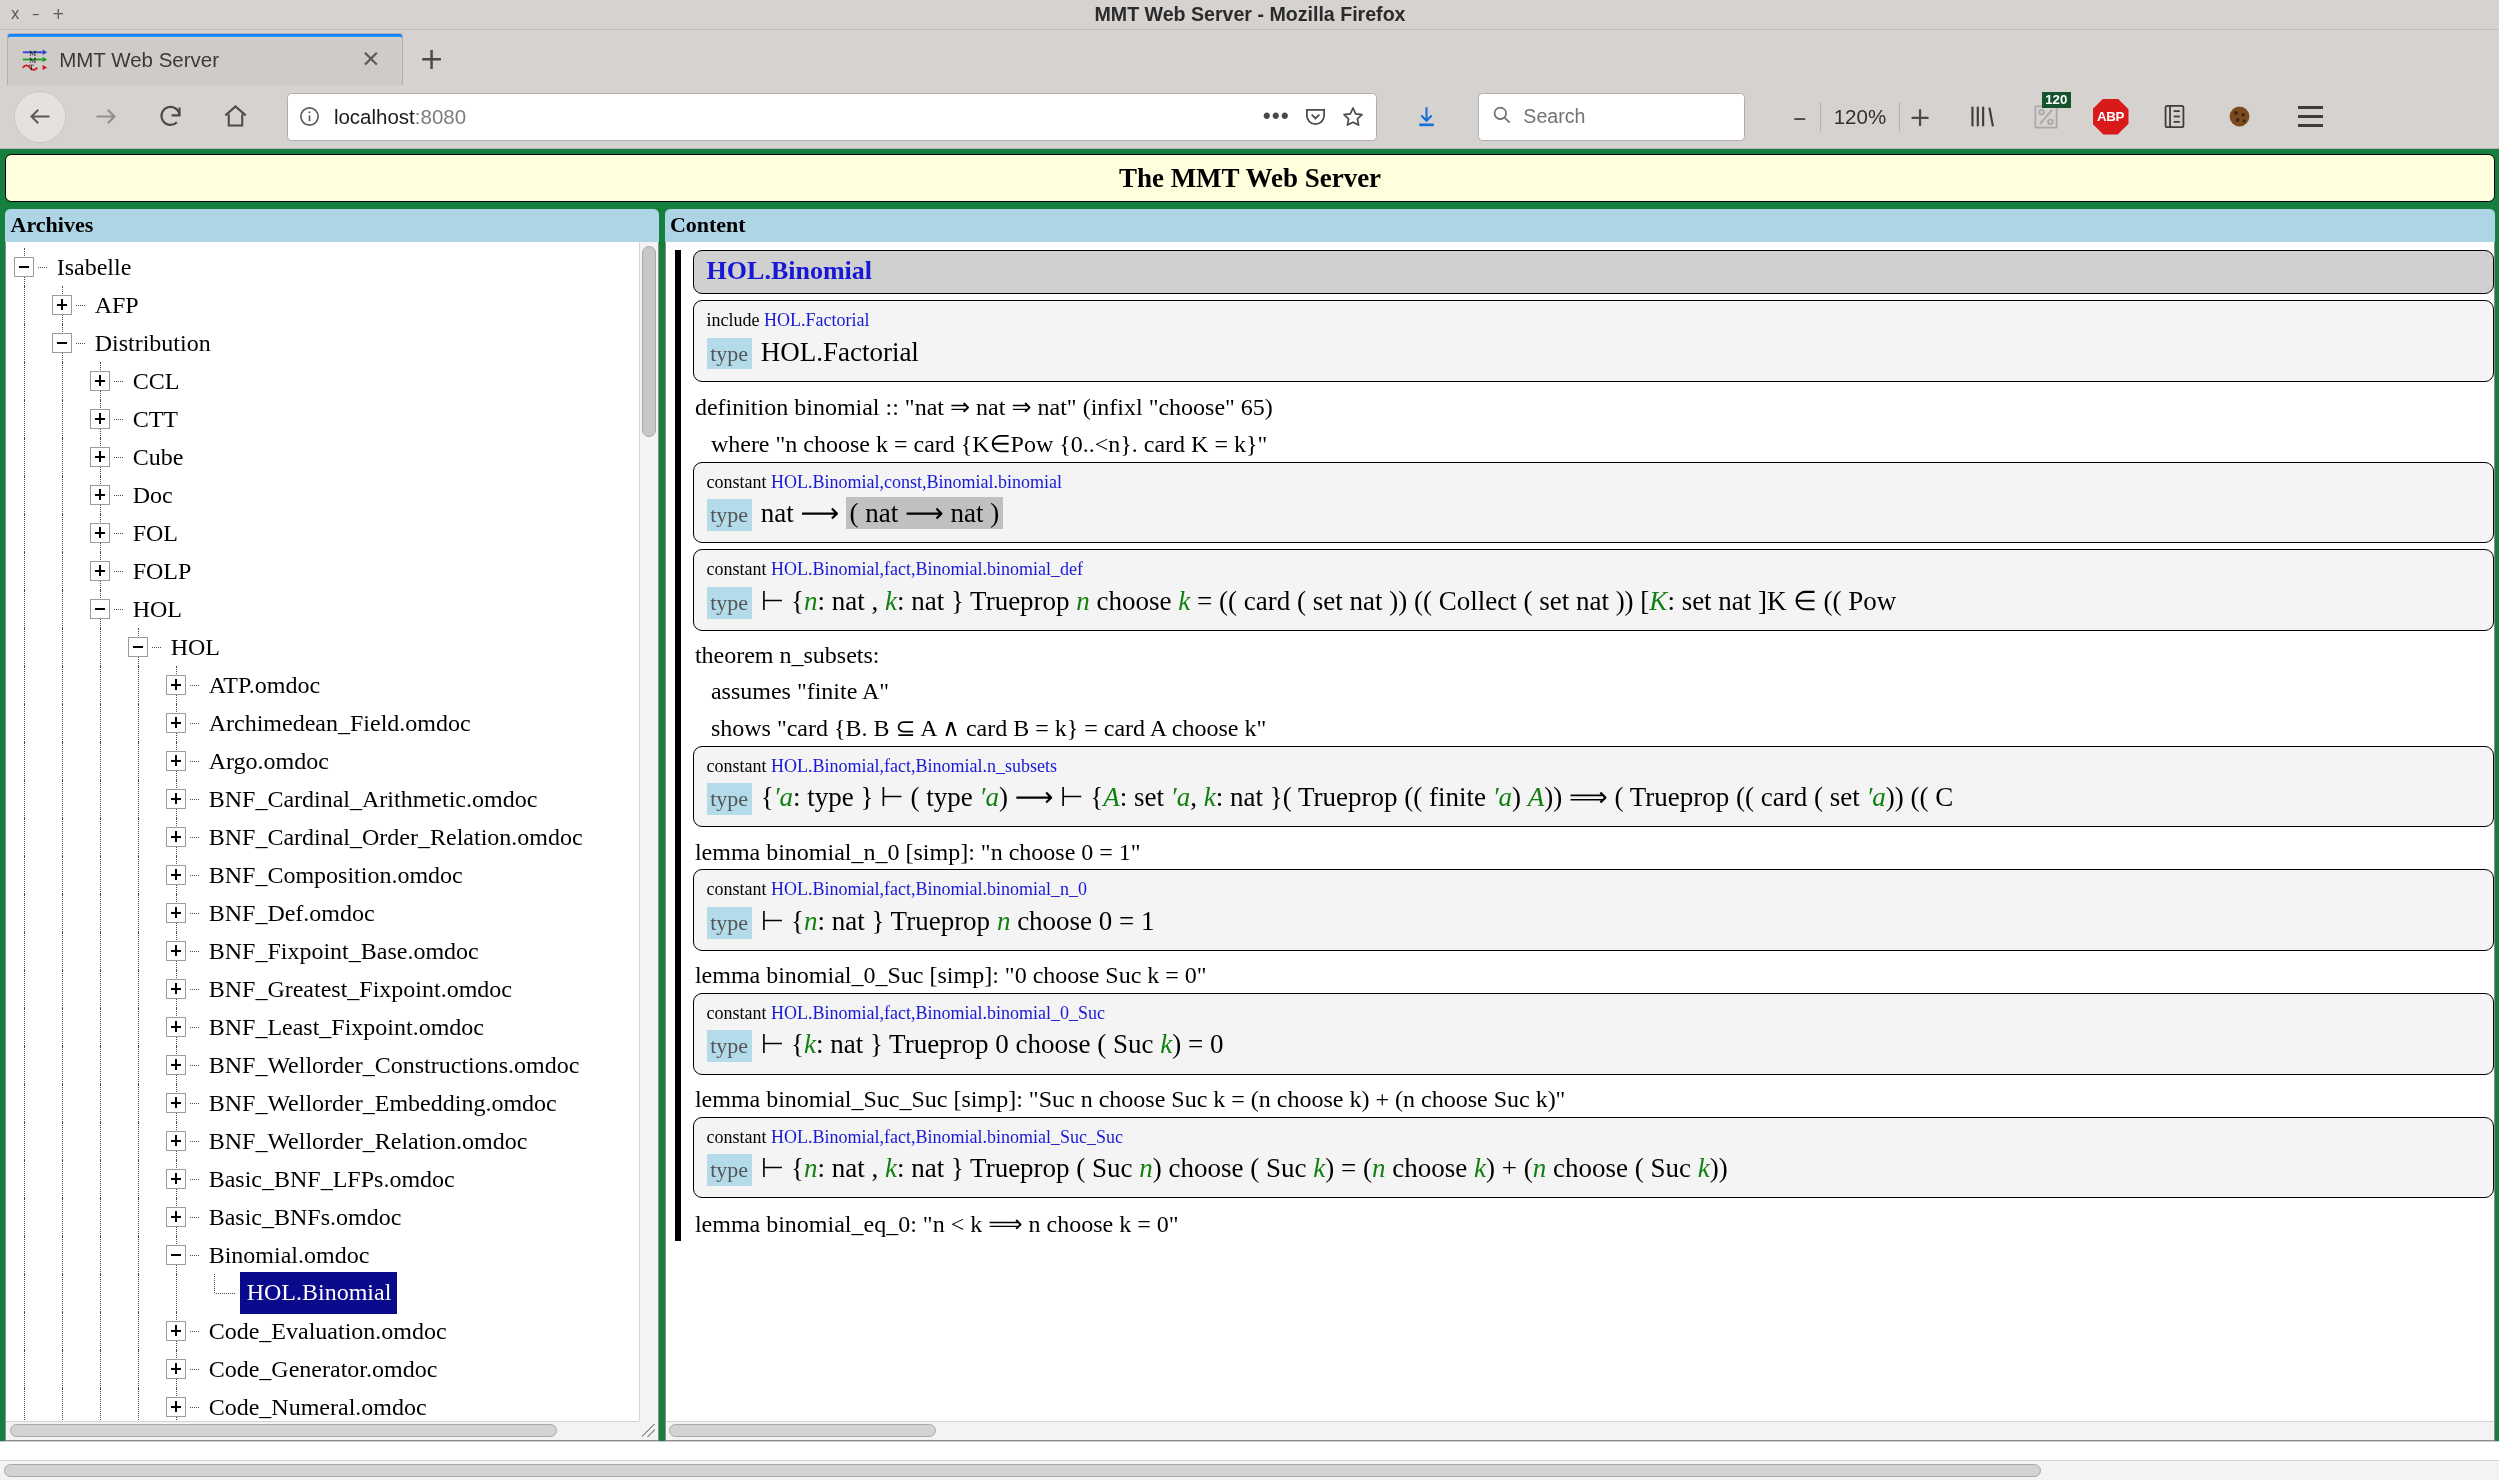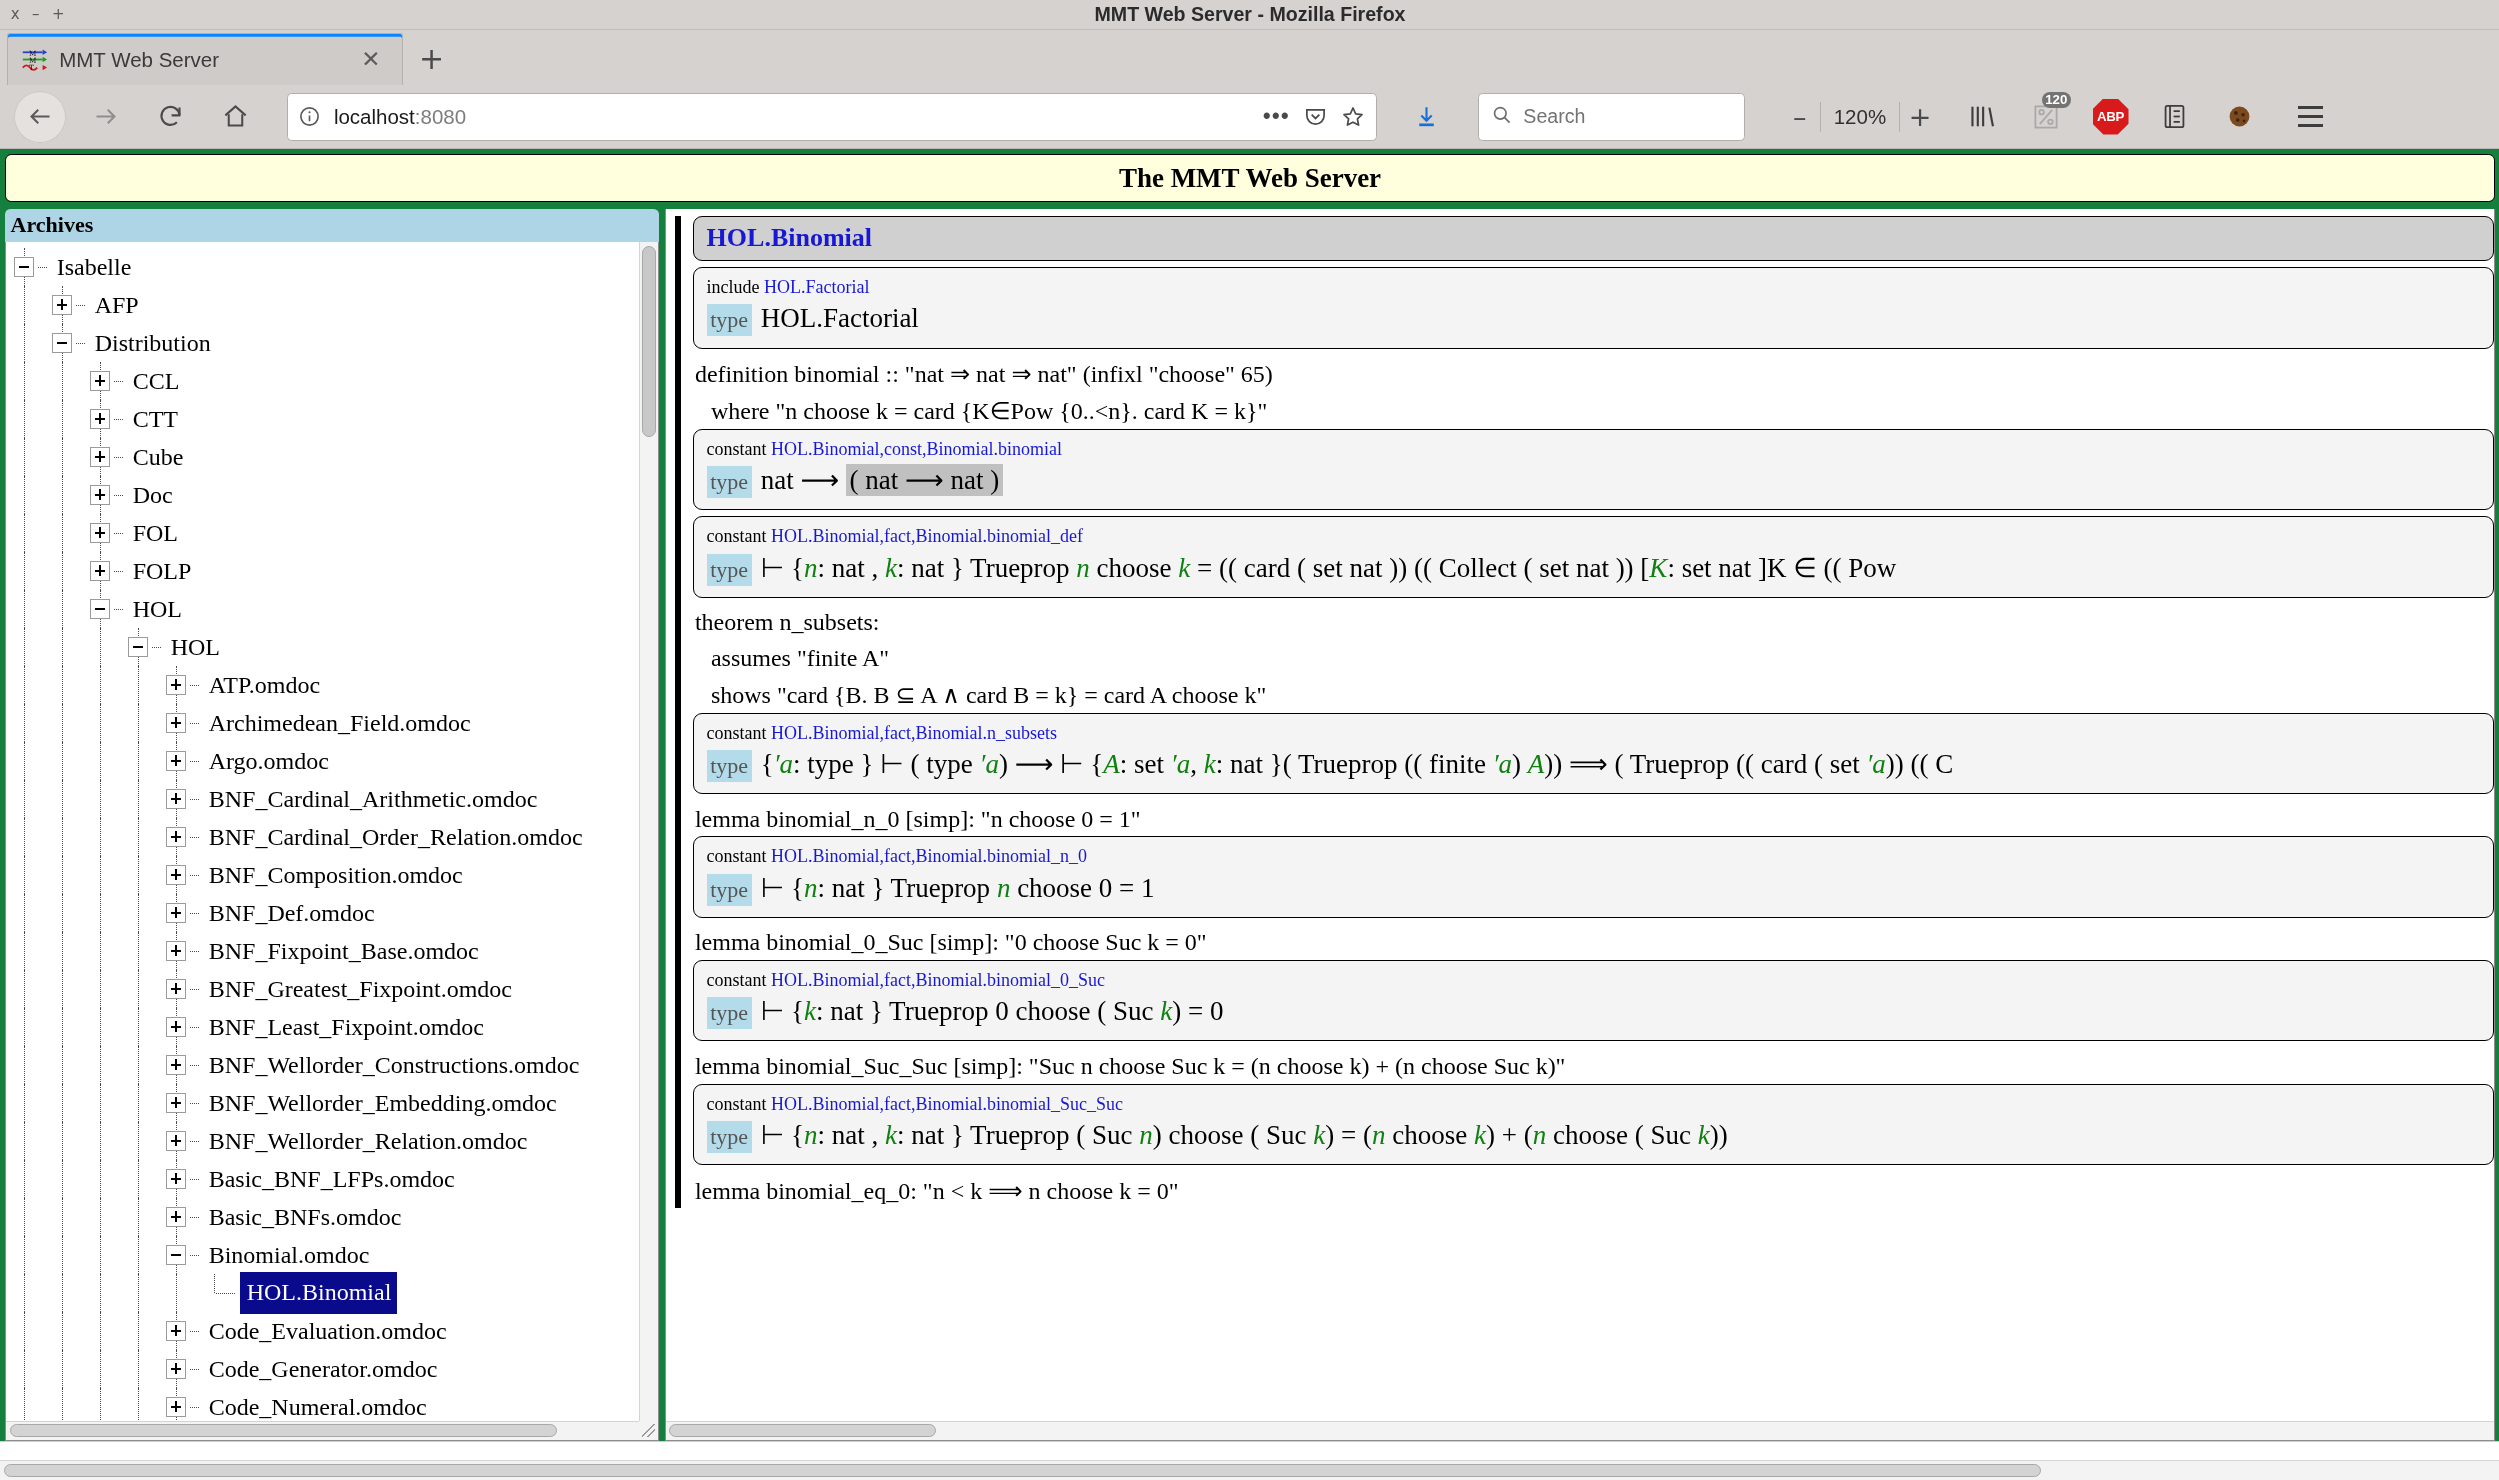--- a/index.html
+++ b/index.html
@@ -148,23 +148,23 @@
     height: 30px; display:flex; align-items:center;
   }
   .ext-icon {
     width: 46px; height: 46px;
     display: flex; align-items: center; justify-content: center;
     position: relative;
     margin-left: 5.3px;
   }
   #zoom-badge {
     position: absolute; top: -1.8px; right: -1.8px;
-    background: #737373; color: #fff;
+    background: #14532d; color: #fff;
     font-size: 13.3px; font-weight: bold;
-    padding: 0.9px 3.6px; border-radius: 8px;
+    padding: 0.9px 3.6px; border-radius: 0;
     line-height: 1.1;
   }
   .abp-badge {
     width: 36px; height: 36px;
     background: #d81a1a;
     color: #fff; font-size: 13.3px; font-weight: bold;
     display: flex; align-items: center; justify-content: center;
     clip-path: polygon(30% 0, 70% 0, 100% 30%, 100% 70%, 70% 100%, 30% 100%, 0 70%, 0 30%);
     letter-spacing: -0.4px;
   }
@@ -966,20 +966,21 @@
           <div class="thumb" style="top:3.6px;height:191px;"></div>
         </div>
         <div class="sb-h">
           <div class="thumb" style="left:3.6px;width:547px;"></div>
         </div>
         <div class="sb-corner"></div>
       </div>
     </div>
 
     <div id="content-panel">
+      <div class="panel-header">Content</div>
       <div id="content-body">
         <div id="content-scroll">
           <div id="content-inner">
               <div class="blk title-blk"><span class="modname">HOL.Binomial</span></div>
               <div class="blk const-blk">
                 <div class="cline"><span class="kw">include</span> <span class="ref">HOL.Factorial</span></div>
                 <div class="typerow">
                   <span class="typebadge">type</span>
                   <span class="expr math">HOL.Factorial</span>
                 </div>

